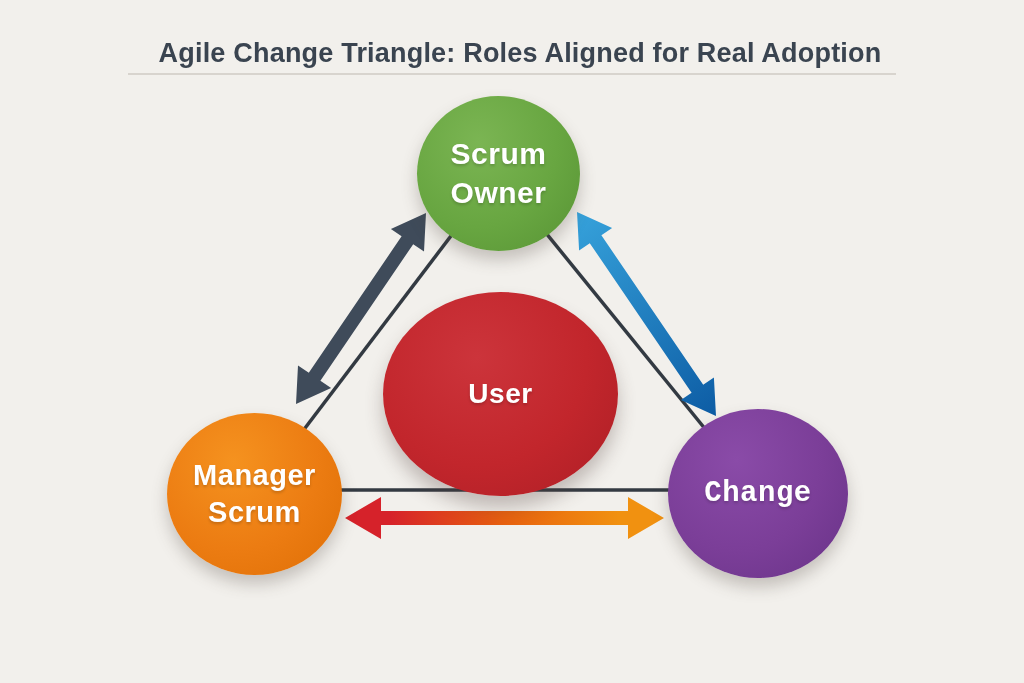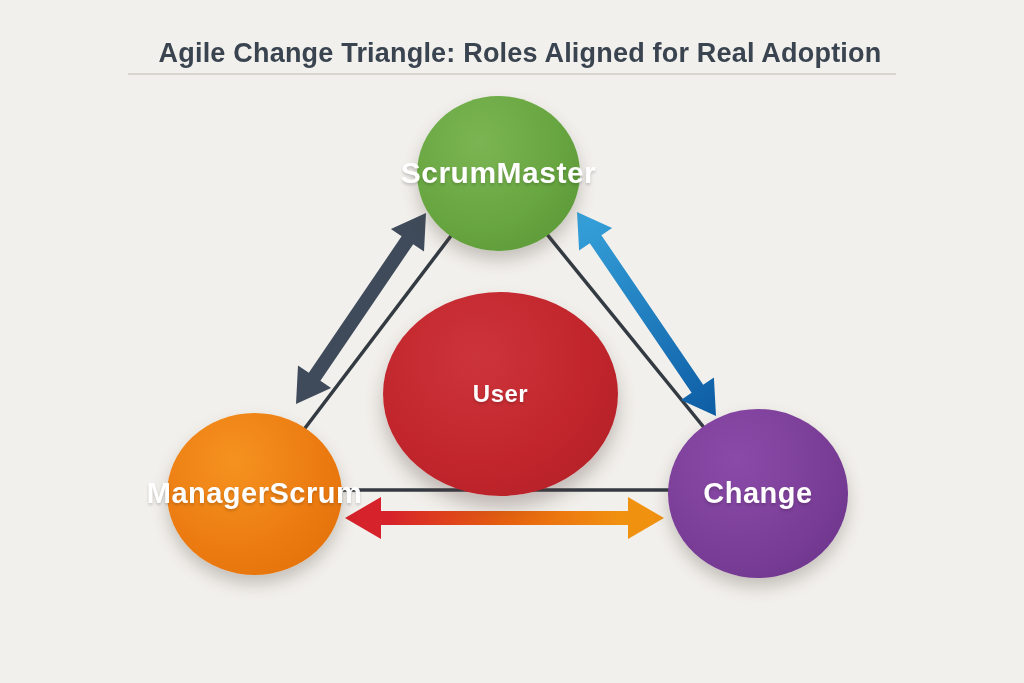--- a/index.html
+++ b/index.html
@@ -16,40 +16,41 @@
     font-size:27px;font-weight:bold;letter-spacing:0.2px;
     color:#3A4450;
   }
   .title-divider{
     position:absolute;left:128px;top:73px;width:768px;height:2px;
     background:#D8D4CE;
   }
   #connector-layer{position:absolute;left:0;top:0;z-index:1;}
   .node{
     position:absolute;z-index:2;border-radius:50%;
-    display:flex;align-items:center;justify-content:center;
+    display:flex;flex-direction:column;align-items:center;justify-content:center;
     color:#fff;font-weight:bold;text-align:center;letter-spacing:0.5px;
     text-shadow:0 2px 3px rgba(0,0,0,0.18);
     box-shadow:0 9px 16px rgba(80,70,60,0.28);
     line-height:1.28;
   }
   .node-scrum{
     left:417px;top:96px;width:163px;height:155px;font-size:30px;
     background:radial-gradient(ellipse at 38% 30%, #7BB553 0%, #68A641 55%, #579334 100%);
   }
   .node-owner{
     left:167px;top:413px;width:175px;height:162px;font-size:29px;
     background:radial-gradient(ellipse at 38% 30%, #F5921F 0%, #EC7C12 55%, #DE6E05 100%);
   }
   .node-manager{
     left:668px;top:409px;width:180px;height:169px;font-size:29px;
     background:radial-gradient(ellipse at 38% 30%, #8A4BA8 0%, #7B3E98 55%, #683287 100%);
+    font-family:Liberation Mono, monospace;
   }
   .node-center{
-    left:383px;top:292px;width:235px;height:204px;font-size:24px;
+    left:383px;top:292px;width:235px;height:204px;font-size:28px;
     background:radial-gradient(ellipse at 40% 32%, #CC343B 0%, #C2262C 55%, #AC1E25 100%);
     box-shadow:0 12px 18px rgba(80,60,55,0.30);
   }
 </style>
 </head>
 <body>
 
 <div class="canvas">
 
   <h1 class="page-title">Agile Change Triangle: Roles Aligned for Real Adoption</h1>
@@ -72,21 +73,21 @@
       <line x1="255" y1="494" x2="498" y2="174" stroke="#333A42" stroke-width="3.5"></line>
       <line x1="498" y1="174" x2="758" y2="494" stroke="#333A42" stroke-width="3.5"></line>
       <line x1="255" y1="490" x2="758" y2="490" stroke="#333A42" stroke-width="3.5"></line>
       <polygon points="296.0,404.0 331.1,388.0 320.4,380.7 413.2,244.2 424.0,251.5 426.0,213.0 390.9,229.0 401.6,236.3 308.8,372.8 298.0,365.5" fill="#3F4B5A"></polygon>
       <polygon points="577.0,212.0 579.1,250.5 589.8,243.2 691.6,392.7 680.9,400.0 716.0,416.0 713.9,377.5 703.2,384.8 601.4,235.3 612.1,228.0" fill="url(#grad4)"></polygon>
       <polygon points="345.0,518.0 381.0,539.0 381.0,525.0 628.0,525.0 628.0,539.0 664.0,518.0 628.0,497.0 628.0,511.0 381.0,511.0 381.0,497.0" fill="url(#grad5)"></polygon>
     </svg>
 
   <div class="node node-scrum">
     <span>Scrum</span>
-    <span>Master</span>
+    <span>Owner</span>
   </div>
 
   <div class="node node-center">
     <span>User</span>
   </div>
 
   <div class="node node-owner">
     <span>Manager</span>
     <span>Scrum</span>
   </div>

